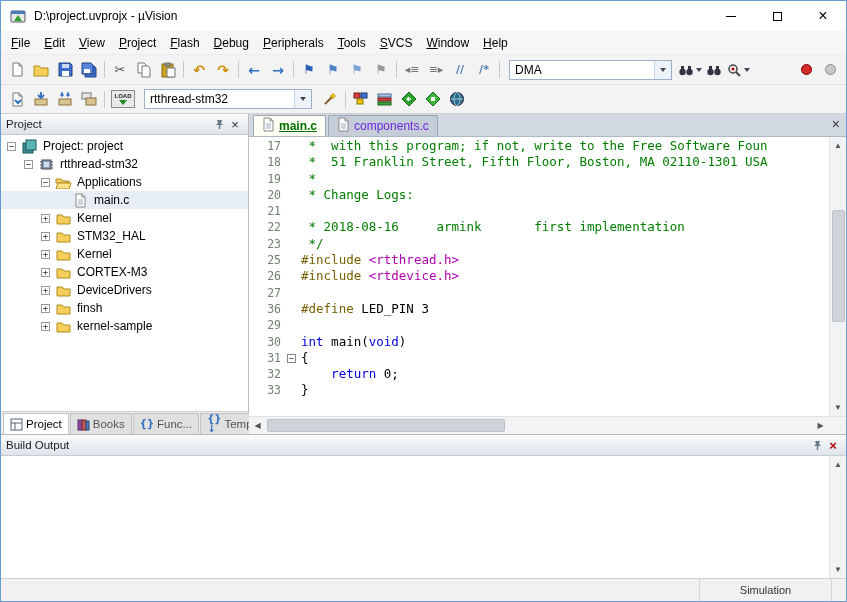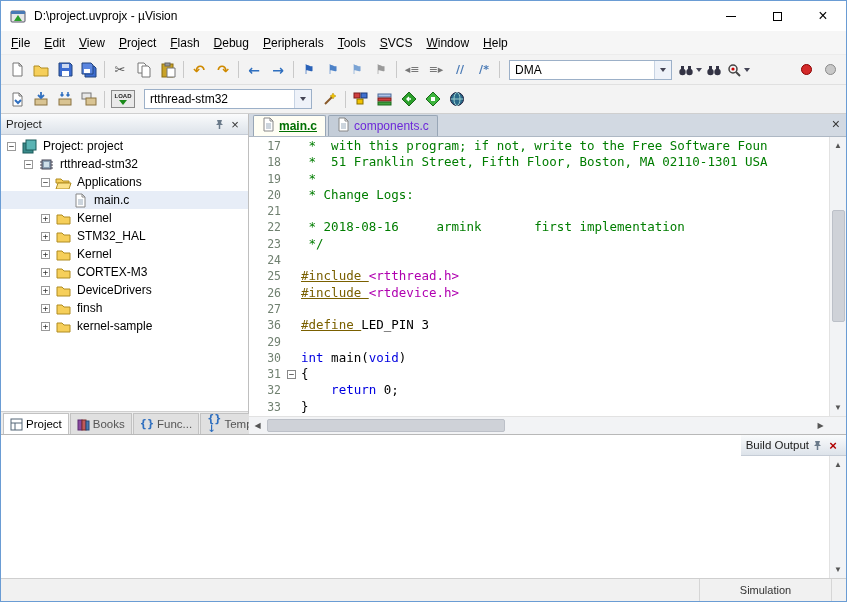--- a/index.html
+++ b/index.html
@@ -78,37 +78,37 @@
   .editor-close{position:absolute;right:6px;top:3px;font-size:14px;color:#333;line-height:1;}
 
   .editor-body{flex:1;display:flex;min-height:0;}
   .code-scroll{flex:1;overflow:hidden;padding-top:1px;background:#fff;}
   .code-line{display:flex;height:16.3px;line-height:16.3px;font-family:"DejaVu Sans Mono",monospace;font-size:12.5px;white-space:pre;}
   .gutter-num{width:36px;flex:0 0 36px;text-align:right;padding-right:4px;color:#708070;font-size:11.5px;}
   .fold-cell{width:13px;flex:0 0 13px;display:flex;align-items:center;justify-content:center;}
   .fold-box{width:9px;height:9px;border:1px solid #888;background:#fff;font-size:9px;line-height:7px;text-align:center;color:#333;}
   .code-text{padding-left:3px;}
   .seg-com{color:var(--c-comment);}
-  .seg-dir{color:var(--c-directive);text-decoration:underline;}
+  .seg-dir{color:var(--c-directive);}
   .seg-str{color:var(--c-string);}
   .seg-kw{color:var(--c-keyword);}
   .seg-plain{color:#000;}
 
   .vscroll{width:17px;flex:0 0 17px;background:#f2f3f5;border-left:1px solid #e2e2e2;display:flex;flex-direction:column;align-items:center;}
   .scroll-arrow{height:17px;width:17px;display:flex;align-items:center;justify-content:center;font-size:8px;color:#555;flex:0 0 17px;}
   .scroll-arrow.bottom{margin-top:auto;}
   .vthumb{width:13px;background:#cfd2d8;border:1px solid #bcc0c8;border-radius:2px;}
   .ethumb{margin-top:56px;height:112px;}
   .hscroll-row{flex:0 0 17px;display:flex;background:#f2f3f5;border-top:1px solid #e2e2e2;align-items:center;}
   .hthumb{height:13px;width:238px;background:#cfd2d8;border:1px solid #bcc0c8;border-radius:2px;margin:0 1px;}
   .h-spacer{flex:1;}
   .scroll-corner{width:17px;height:17px;flex:0 0 17px;}
 
   
-  .build-panel{flex:0 0 144px;display:flex;flex-direction:column;border-top:1px solid #b8b8b8;background:#fff;align-items:flex-end;}
+  .build-panel{flex:0 0 144px;display:flex;flex-direction:column;border-top:1px solid #b8b8b8;background:#fff;}
   .build-body{flex:1;display:flex;min-height:0;}
   .build-content{flex:1;background:#fff;}
 
   
   .statusbar{flex:0 0 23px;background:#f1f1f1;border-top:1px solid #cfcfcf;display:flex;align-items:stretch;font-size:11px;color:#333;}
   .status-spacer{flex:1;border-right:1px solid #d6d6d6;}
   .status-field{width:132px;display:flex;align-items:center;justify-content:center;border-right:1px solid #d6d6d6;}
   .status-corner{width:14px;}
 </style>
 </head>
@@ -627,21 +627,20 @@
       </div>
       <div class="editor-body">
         <div class="code-scroll">
             <div class="code-line"><span class="gutter-num">17</span><span class="fold-cell"></span><span class="code-text"><span class="seg-com"> *  with this program; if not, write to the Free Software Foun</span></span></div>
             <div class="code-line"><span class="gutter-num">18</span><span class="fold-cell"></span><span class="code-text"><span class="seg-com"> *  51 Franklin Street, Fifth Floor, Boston, MA 02110-1301 USA</span></span></div>
             <div class="code-line"><span class="gutter-num">19</span><span class="fold-cell"></span><span class="code-text"><span class="seg-com"> *</span></span></div>
             <div class="code-line"><span class="gutter-num">20</span><span class="fold-cell"></span><span class="code-text"><span class="seg-com"> * Change Logs:</span></span></div>
             <div class="code-line"><span class="gutter-num">21</span><span class="fold-cell"></span></div>
             <div class="code-line"><span class="gutter-num">22</span><span class="fold-cell"></span><span class="code-text"><span class="seg-com"> * 2018-08-16     armink       first implementation</span></span></div>
             <div class="code-line"><span class="gutter-num">23</span><span class="fold-cell"></span><span class="code-text"><span class="seg-com"> */</span></span></div>
-            <div class="code-line"><span class="gutter-num">24</span><span class="fold-cell"></span><span class="code-text"></span></div>
             <div class="code-line"><span class="gutter-num">25</span><span class="fold-cell"></span><span class="code-text"><span class="seg-dir">#include </span><span class="seg-str">&lt;rtthread.h&gt;</span></span></div>
             <div class="code-line"><span class="gutter-num">26</span><span class="fold-cell"></span><span class="code-text"><span class="seg-dir">#include </span><span class="seg-str">&lt;rtdevice.h&gt;</span></span></div>
             <div class="code-line"><span class="gutter-num">27</span><span class="fold-cell"></span><span class="code-text"></span></div>
             <div class="code-line"><span class="gutter-num">36</span><span class="fold-cell"></span><span class="code-text"><span class="seg-dir">#define </span><span class="seg-plain">LED_PIN 3</span></span></div>
             <div class="code-line"><span class="gutter-num">29</span><span class="fold-cell"></span><span class="code-text"></span></div>
             <div class="code-line"><span class="gutter-num">30</span><span class="fold-cell"></span><span class="code-text"><span class="seg-kw">int</span><span class="seg-plain"> main(</span><span class="seg-kw">void</span><span class="seg-plain">)</span></span></div>
             <div class="code-line"><span class="gutter-num">31</span><span class="fold-cell"><span class="fold-box">−</span></span><span class="code-text"><span class="seg-plain">{</span></span></div>
             <div class="code-line"><span class="gutter-num">32</span><span class="fold-cell"></span><span class="code-text"><span class="seg-plain">    </span><span class="seg-kw">return</span><span class="seg-plain"> 0;</span></span></div>
             <div class="code-line"><span class="gutter-num">33</span><span class="fold-cell"></span><span class="code-text"><span class="seg-plain">}</span></span></div>
           </div>

